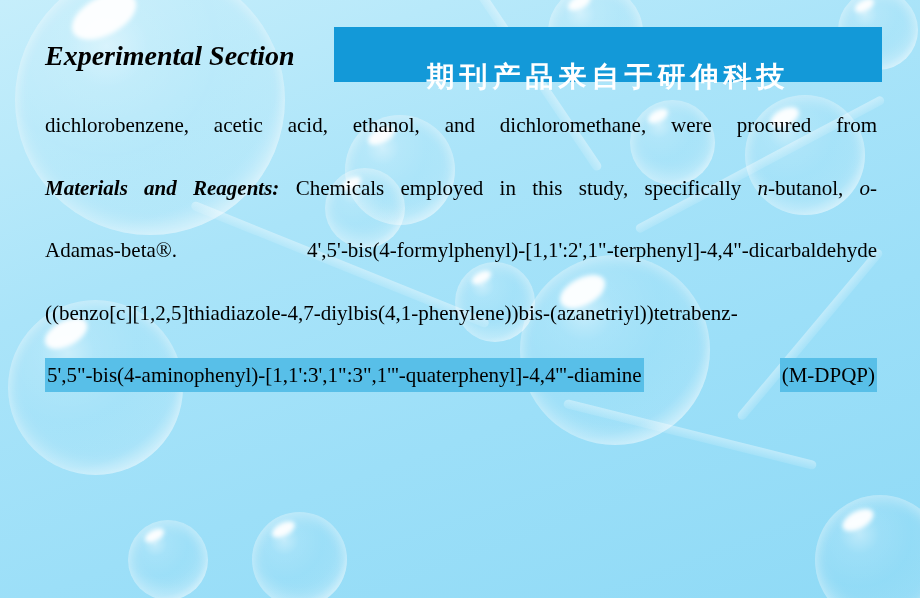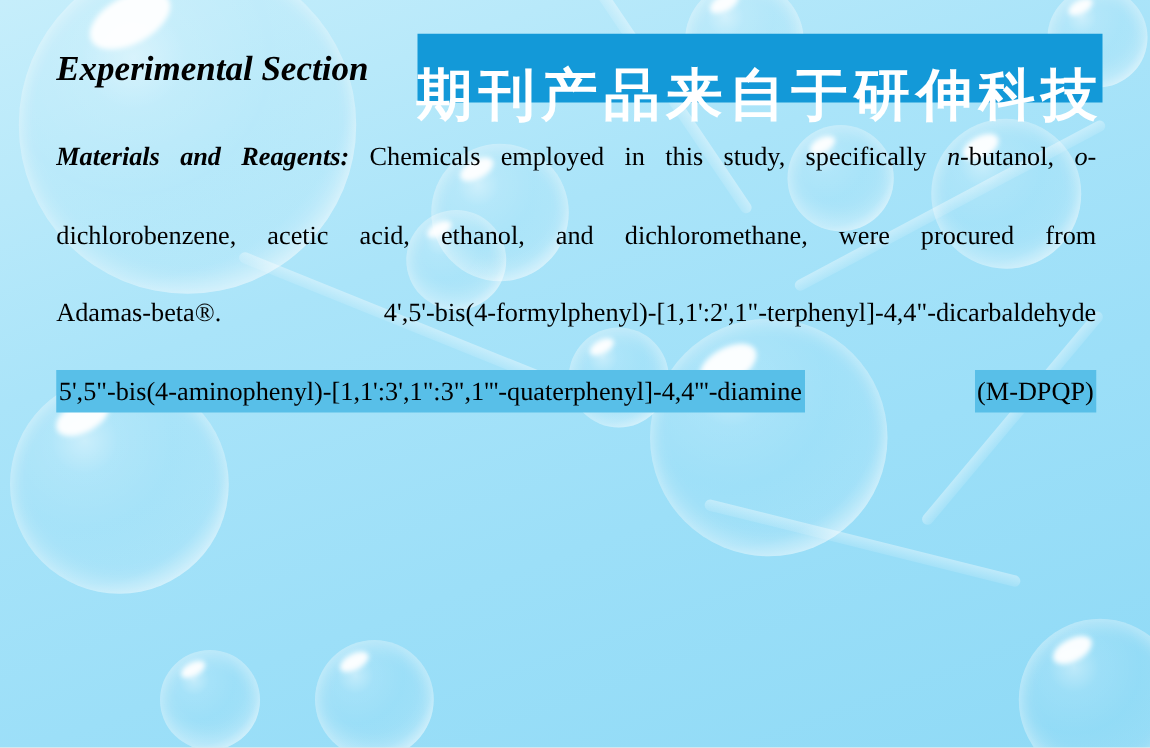--- a/index.html
+++ b/index.html
@@ -38,22 +38,22 @@
   }
 
   
   .banner {
     position: absolute; left: 334px; top: 27px; width: 548px; height: 55px;
     background: #1399d8;
     display: flex; align-items: center; justify-content: center;
     z-index: 4;
   }
   .banner-text {
-    color: #ffffff; font-family: Liberation Serif, serif;
-    font-weight: bold; font-size: 45px; letter-spacing: 5px;
+    color: #ffffff; font-family: Liberation Sans, sans-serif;
+    font-weight: bold; font-size: 28px; letter-spacing: 5px;
     white-space: nowrap; line-height: 1; margin-top: 44px;
   }
 
   
   .heading {
     position: absolute; left: 45px; top: 40px; z-index: 5;
     font-size: 28px; font-weight: bold; font-style: italic; color: #000;
   }
   .bodytext {
     position: absolute; left: 45px; top: 111px; width: 832px; z-index: 5;
@@ -95,26 +95,27 @@
   <div class="bubble" style="left:815px; top:495px; width:130px; height:130px;"></div>
   <div class="bubble" style="left:128px; top:520px; width:80px;  height:80px;"></div>
 
   <div class="banner">
     <span class="banner-text">期刊产品来自于研伸科技</span>
   </div>
 
   <div class="heading">Experimental Section</div>
 
   <div class="bodytext">
+    <div class="line"><span>dichlorobenzene, acetic acid, ethanol, and dichloromethane, were procured from</span></div>
+
     <div class="line"><span class="bi">Materials and Reagents:</span><span> Chemicals employed in this study, specifically </span><span class="it">n</span><span>-butanol, </span><span class="it">o</span><span>-</span></div>
-
-    <div class="line"><span>dichlorobenzene, acetic acid, ethanol, and dichloromethane, were procured from</span></div>
 
     <div class="line"><span>Adamas-beta®. </span><span>4',5'-bis(4-formylphenyl)-[1,1':2',1"-terphenyl]-4,4"-dicarbaldehyde</span></div>
 
 
+    <div class="line"><span>((benzo[c][1,2,5]thiadiazole-4,7-diylbis(4,1-phenylene))bis-(azanetriyl))tetrabenz-</span></div>
 
 
     <div class="line"><span class="hl">5',5"-bis(4-aminophenyl)-[1,1':3',1":3",1'''-quaterphenyl]-4,4'''-diamine</span><span> </span><span class="hl">(M-DPQP)</span></div>
 
   </div>
 
 </div>
 
 </body></html>

